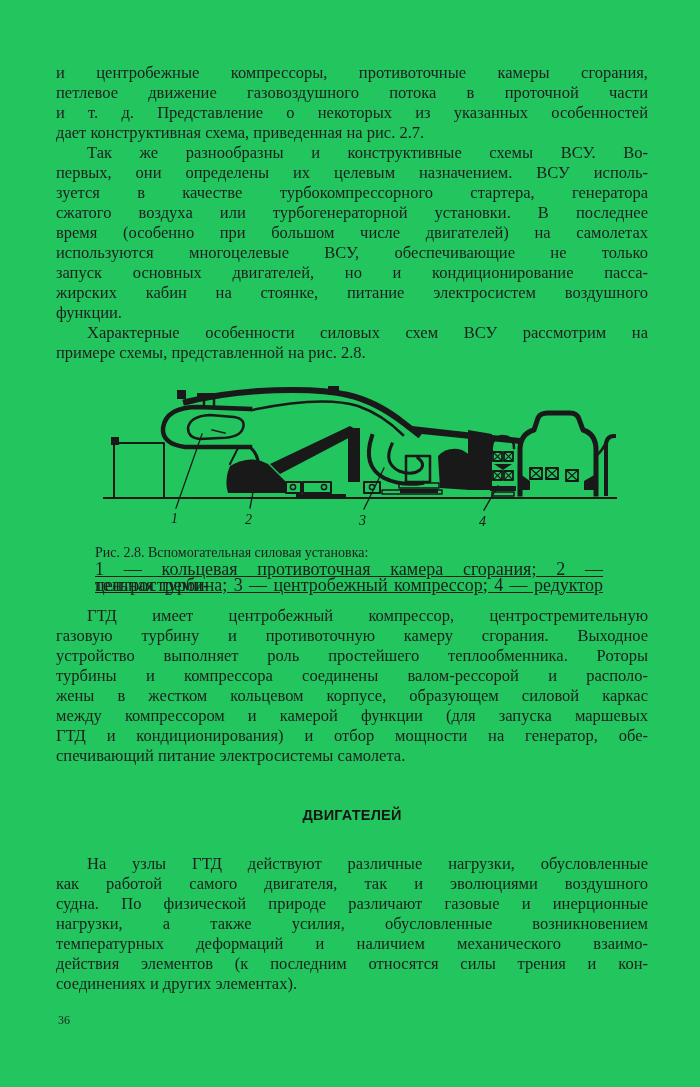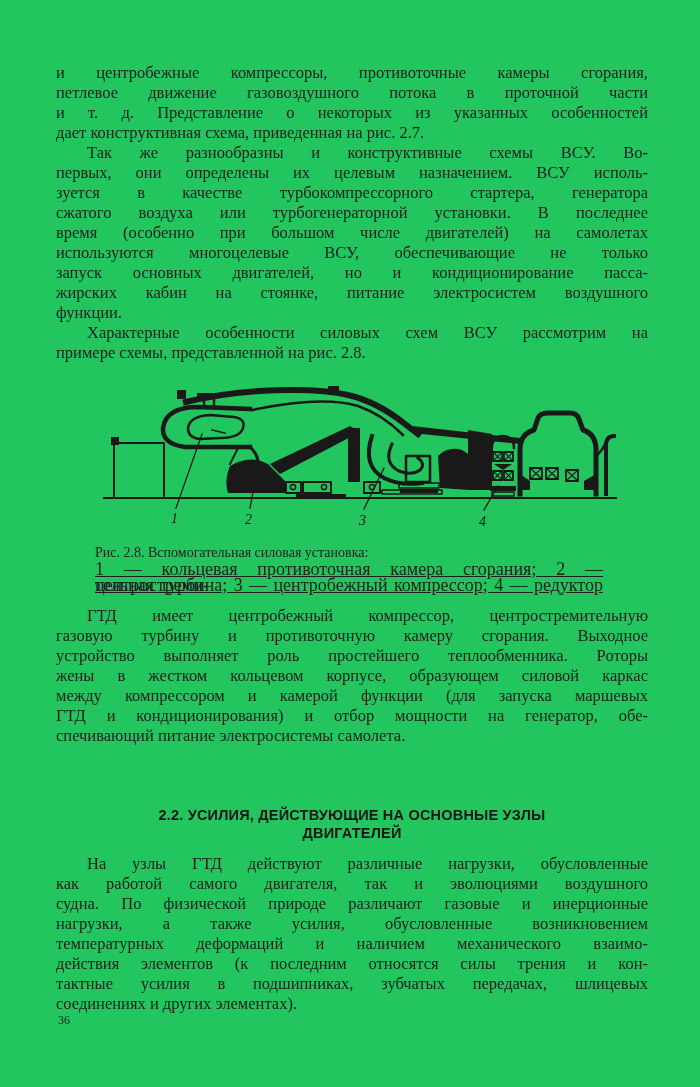--- a/index.html
+++ b/index.html
@@ -187,40 +187,39 @@
         <div class="tline">1 — кольцевая противоточная камера сгорания; 2 — центростреми-</div>
         <div class="tline last">тельная турбина; 3 — центробежный компрессор; 4 — редуктор</div>
       </div>
   </div>
 
   <div class="textcol-mid">
     <div class="para indent">
         <div class="tline">ГТД имеет центробежный компрессор, центростремительную</div>
         <div class="tline">газовую турбину и противоточную камеру сгорания. Выходное</div>
         <div class="tline">устройство выполняет роль простейшего теплообменника. Роторы</div>
+        <div class="tline">турбины и компрессора соединены валом-рессорой и располо-</div>
         <div class="tline">жены в жестком кольцевом корпусе, образующем силовой каркас</div>
         <div class="tline">между компрессором и камерой функции (для запуска маршевых</div>
         <div class="tline">ГТД и кондиционирования) и отбор мощности на генератор, обе-</div>
         <div class="tline last">спечивающий питание электросистемы самолета.</div>
       </div>
   </div>
 
   <div class="heading">
-      <div class="tline">2.2. УСИЛИЯ, ДЕЙСТВУЮЩИЕ НА ОСНОВНЫЕ УЗЛЫ</div>
       <div class="tline last">ДВИГАТЕЛЕЙ</div>
     </div>
 
   <div class="textcol-bot">
     <div class="para indent">
         <div class="tline">На узлы ГТД действуют различные нагрузки, обусловленные</div>
         <div class="tline">как работой самого двигателя, так и эволюциями воздушного</div>
         <div class="tline">судна. По физической природе различают газовые и инерционные</div>
         <div class="tline">нагрузки, а также усилия, обусловленные возникновением</div>
         <div class="tline">температурных деформаций и наличием механического взаимо-</div>
         <div class="tline">действия элементов (к последним относятся силы трения и кон-</div>
-        <div class="tline">тактные усилия в подшипниках, зубчатых передачах, шлицевых</div>
         <div class="tline last">соединениях и других элементах).</div>
       </div>
   </div>
 
   <div class="pagenum">36</div>
 
 </div>
 
 </body></html>

